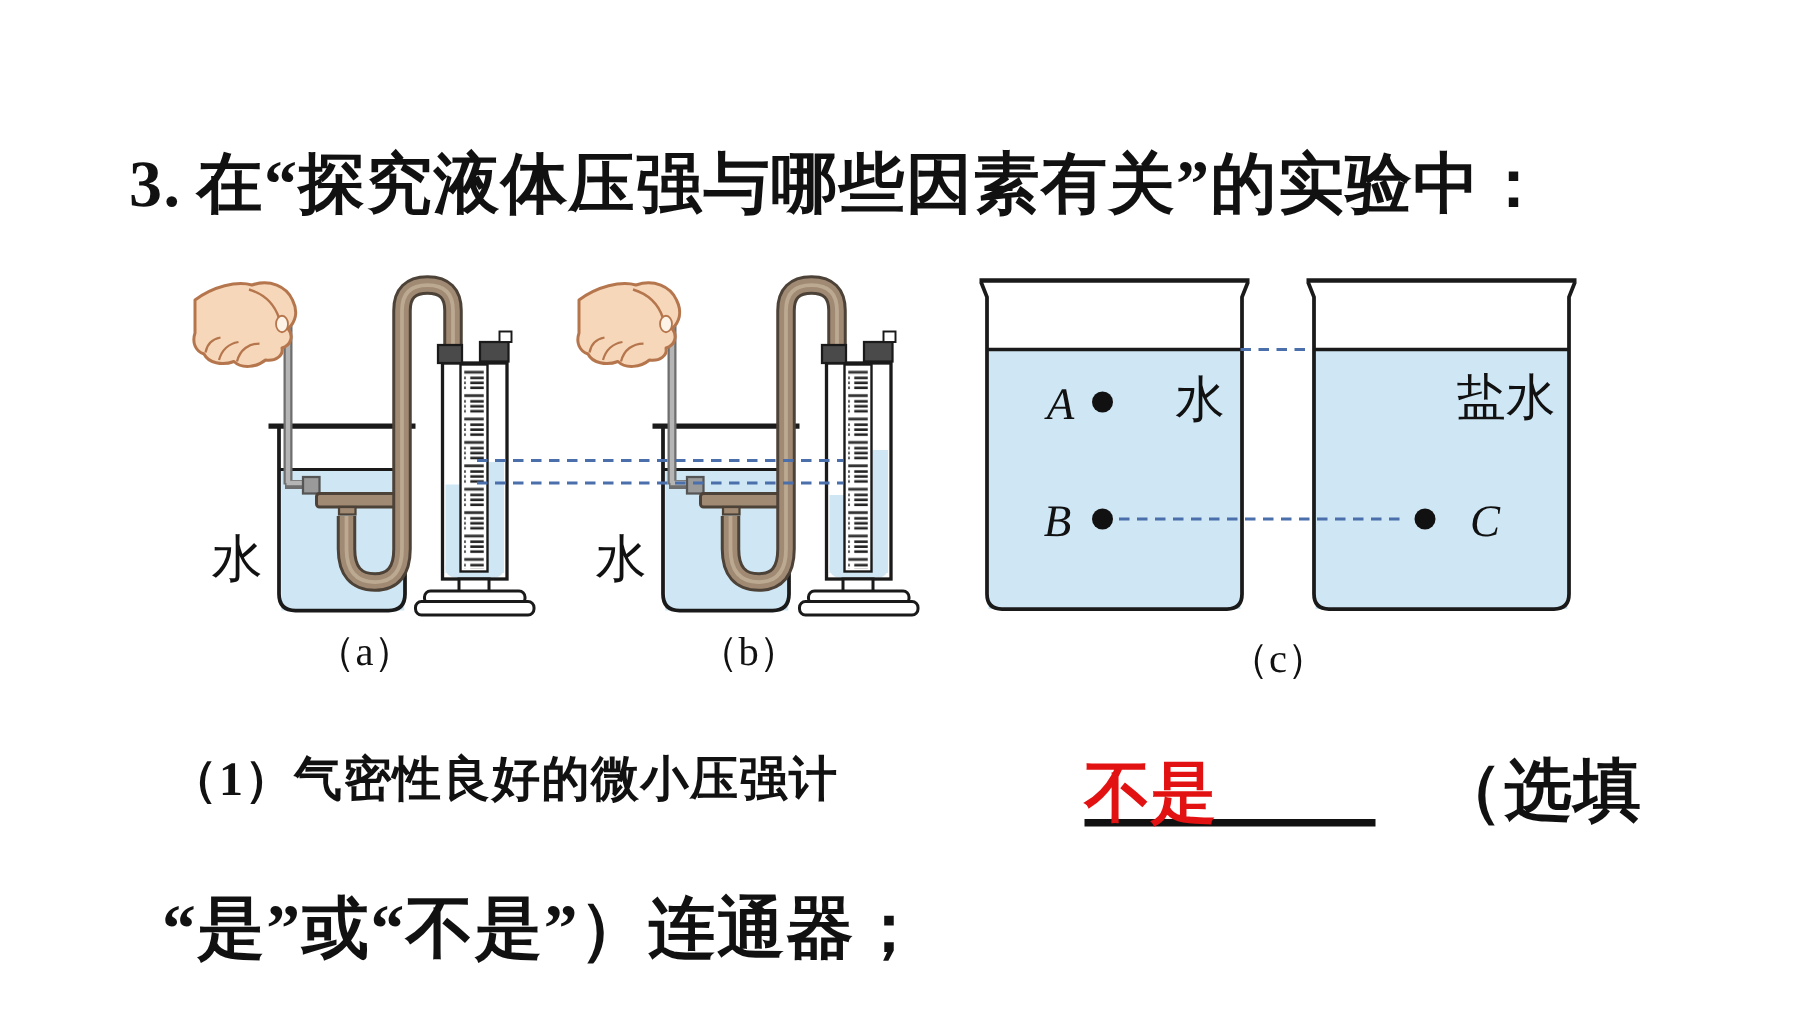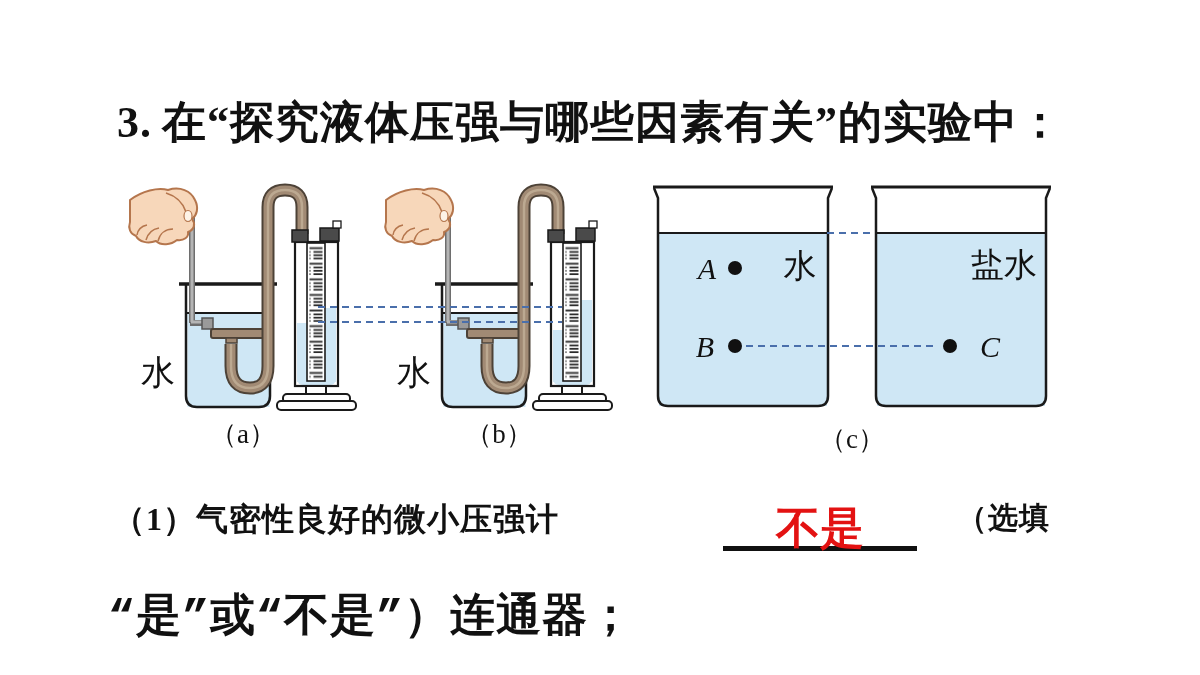--- a/index.html
+++ b/index.html
@@ -1,26 +1,26 @@
 <!DOCTYPE html>
 <html><head>
 <meta charset="utf-8">
 <style>
   html,body{margin:0;padding:0;}
   body{width:1200px;height:675px;position:relative;background:#ffffff;overflow:hidden;
        font-family:"Liberation Serif","DejaVu Serif",serif;}
   .t{position:absolute;font-family:"Liberation Serif","DejaVu Serif",serif;
      font-weight:bold;color:#111;white-space:nowrap;line-height:1.25;}
-  #title{left:86px;top:95px;font-size:44px;letter-spacing:1px;margin-left:31px;}
+  #title{left:86px;top:95px;font-size:44px;letter-spacing:1px;}
   #title .num{margin-right:10px;}
   #q1a{left:113px;top:499px;font-size:32px;letter-spacing:1px;}
-  #answer-wrap{left:723px;top:501px;width:194px;text-align:center;font-size:44px;}
+  #answer-wrap{left:723px;top:501px;width:194px;font-size:44px;}
   #underline{position:absolute;left:723px;top:546px;width:194px;height:5px;background:#111;}
-  #q1b{left:957px;top:499px;font-size:30px;letter-spacing:1px;}
-  #q2{left:108px;top:591px;font-size:45px;letter-spacing:1px;font-family:Liberation Mono, monospace;}
+  #q1b{left:957px;top:499px;font-size:45px;letter-spacing:1px;}
+  #q2{left:108px;top:591px;font-size:45px;letter-spacing:1px;}
   svg{position:absolute;left:0;top:0;}
   svg text{font-family:"Liberation Serif","DejaVu Serif",serif;}
 </style>
 </head>
 <body>
 
 <div class="t" id="title">
   <span class="num">3.</span><span>在“探究液体压强与哪些因素有关”的实验中：</span>
 </div>
 

